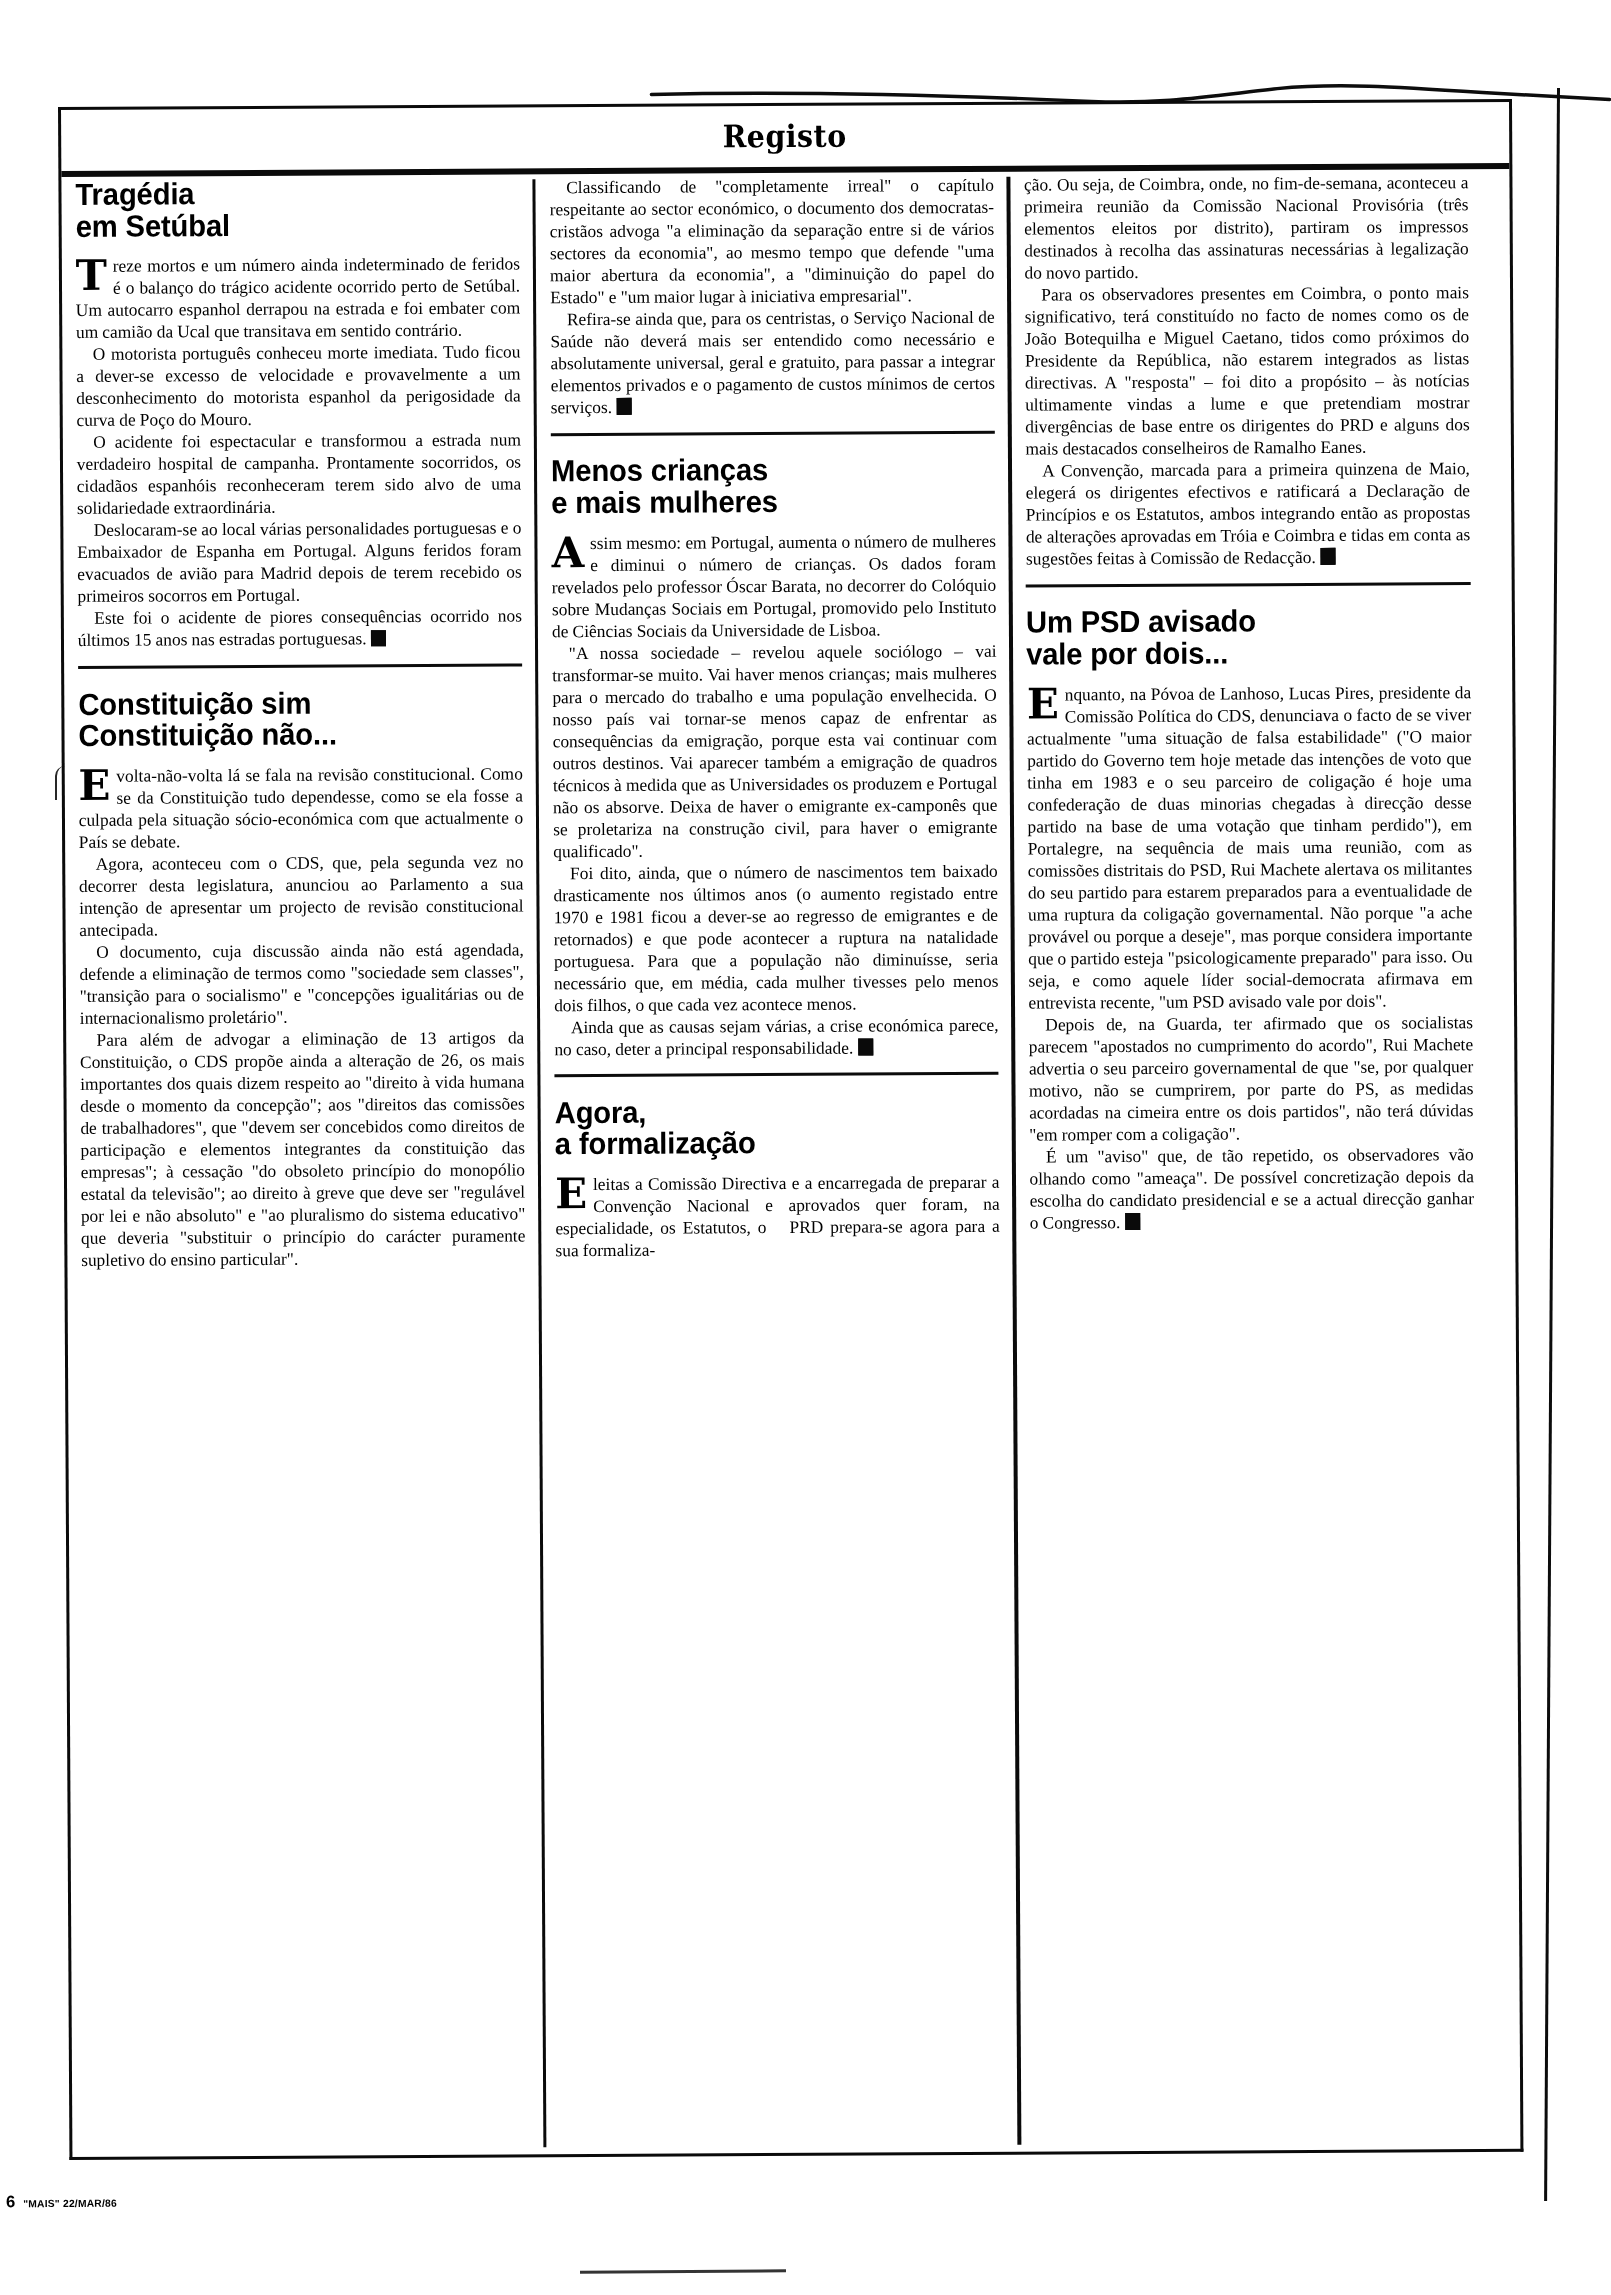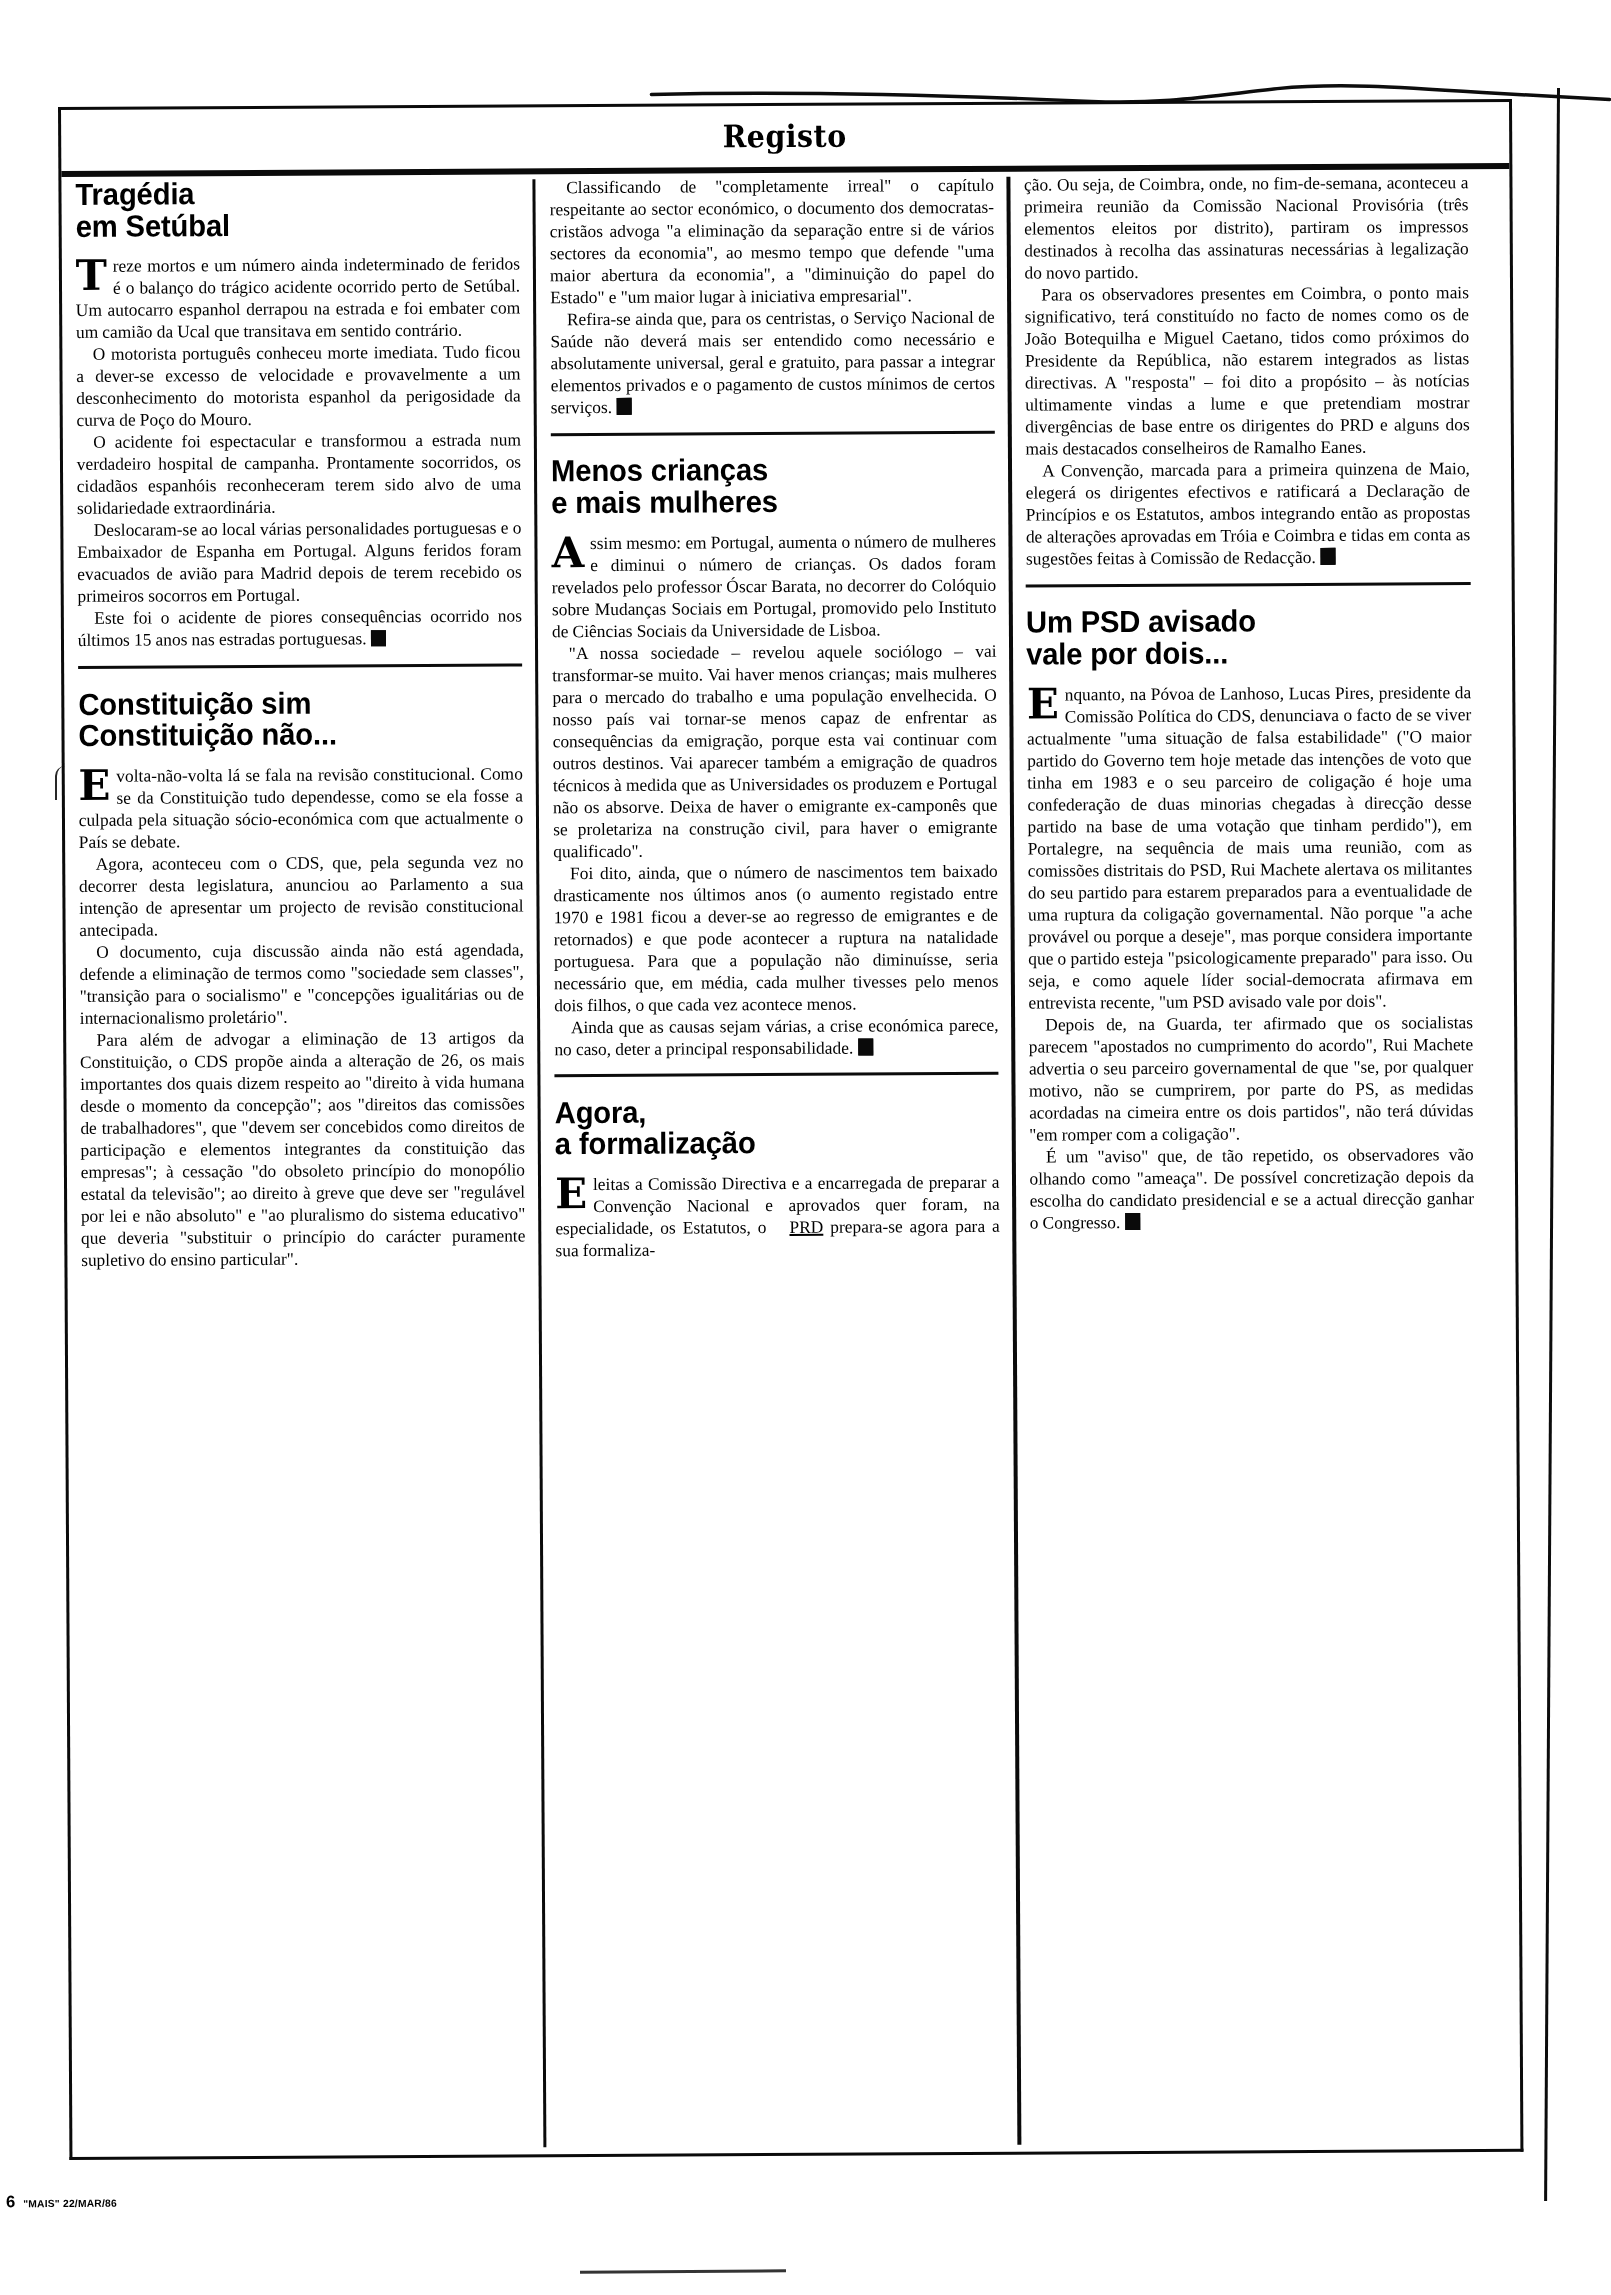--- a/index.html
+++ b/index.html
@@ -123,21 +123,21 @@
     border:1px solid #0a0a0a;
   }
   .endmark::after{
     content:"M";
     position:absolute;left:0;right:0;top:-2.5px;
     font-family:"DejaVu Sans",sans-serif;
     font-weight:bold;font-size:10.8px;line-height:14.7px;
     color:#fff;text-align:center;
   }
 
-  .uline{text-decoration:underline;text-decoration-thickness:1.5px;margin-left:16px;}
+  .uline{text-decoration-thickness:1.5px;margin-left:16px;}
 
   
   .footer{
     position:absolute;left:5.9px;top:2192px;
     display:flex;align-items:baseline;gap:7.9px;
     transform:rotate(-0.3deg);
   }
   .footer-page{
     font-family:"Liberation Sans",sans-serif;font-weight:bold;font-size:16.7px;
   }

